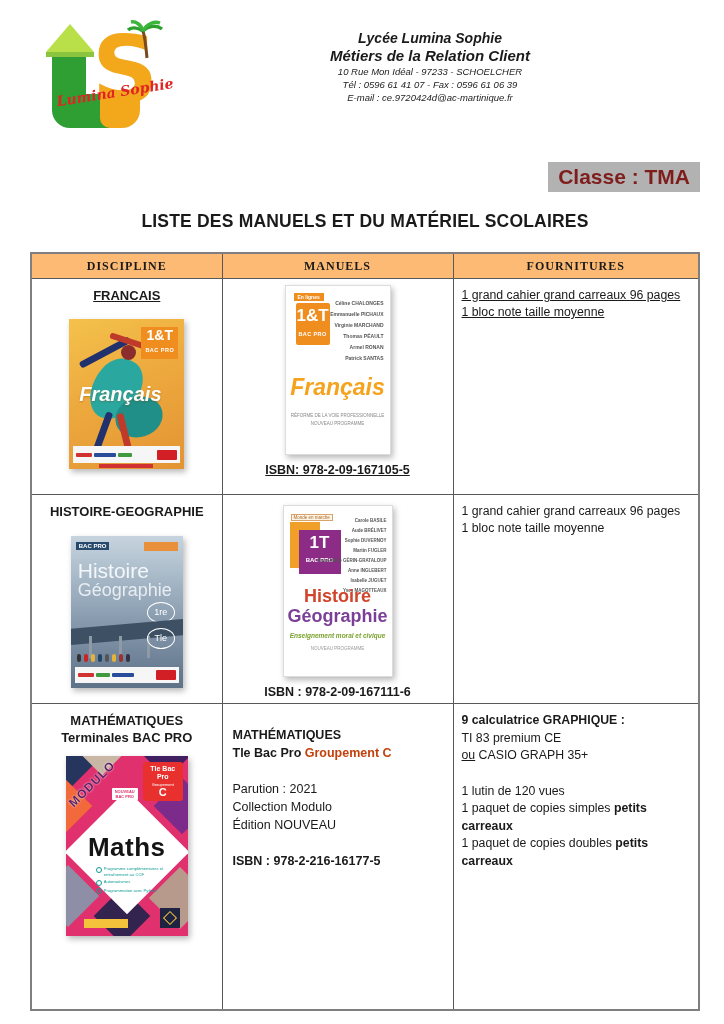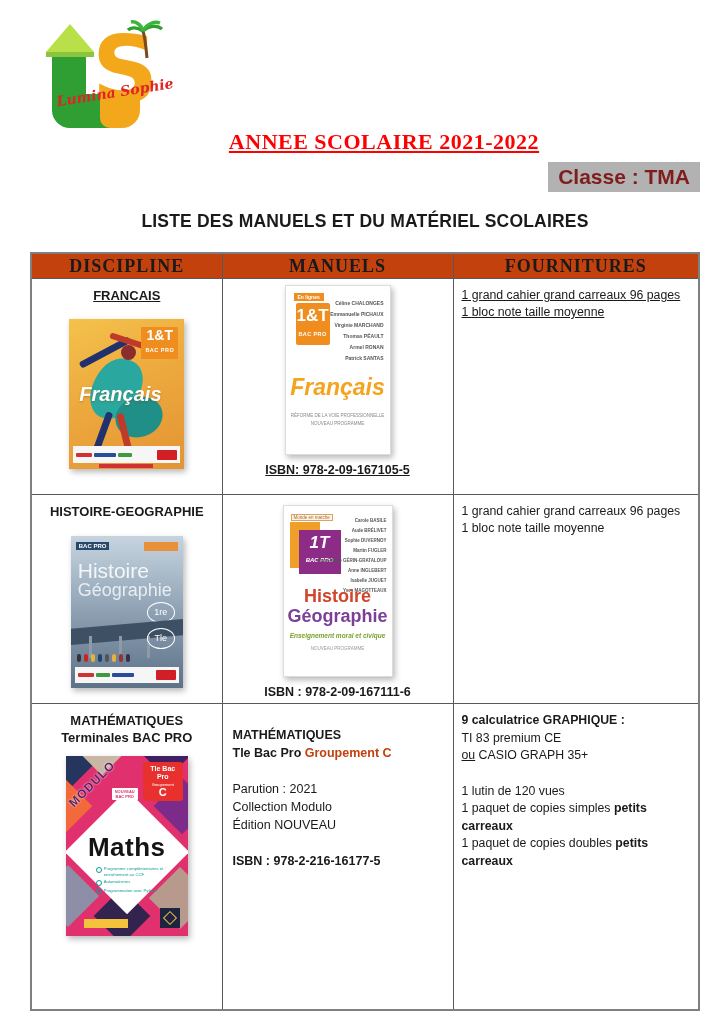--- a/index.html
+++ b/index.html
@@ -36,22 +36,22 @@
               color:#ff0000;text-decoration:underline;letter-spacing:0.5px;}
   .class-box{position:absolute;top:162px;right:24px;background:#b2b2b2;color:#7f1d1d;
              font-weight:bold;font-size:21px;padding:3px 10px;}
   .list-title{position:absolute;top:211px;left:30px;width:670px;text-align:center;
               font-weight:bold;font-size:17.5px;letter-spacing:0.2px;}
 
   
   table.main{position:absolute;top:252px;left:30px;width:668px;border-collapse:collapse;
              table-layout:fixed;border:2px solid #7f7f7f;}
   th,td{border:1px solid #595959;vertical-align:top;padding:0;}
-  th{background:#c2410c;font-family:"Liberation Serif",serif;font-weight:bold;
-     font-size:18px;letter-spacing:1px;height:24px;vertical-align:middle;}
+  th{background:#fdba74;font-family:"Liberation Serif",serif;font-weight:bold;
+     font-size:12px;letter-spacing:1px;height:24px;vertical-align:middle;}
   td{font-size:12.3px;}
   .disc-cell{text-align:center;padding-top:8px;}
   .disc-title{font-weight:bold;font-size:13px;line-height:17px;}
   .man-cell{text-align:center;padding-top:6px;}
   .fou-cell{padding:8px 8px 0 8px;line-height:17px;}
   .fou-line{margin:0;}
   .isbn{font-weight:bold;font-size:12.5px;margin-top:8px;text-align:center;}
 
   
   .cov{position:relative;margin:0 auto;box-shadow:2px 3px 6px rgba(0,0,0,0.28);overflow:hidden;}
@@ -115,21 +115,21 @@
   .pp{width:4px;height:8px;border-radius:2px;}
   .hg-band{position:absolute;left:4px;bottom:5px;right:4px;height:16px;background:#f6f6f6;
      display:flex;align-items:center;gap:2px;padding:0 3px;box-sizing:border-box;}
 
   
   .cov-hg-man{width:108px;height:170px;background:#ffffff;border:1px solid #dcdcdc;}
   .hgm-tab{position:absolute;top:8px;left:7px;font-size:4.5px;color:#b06a28;border:0.5px solid #d8a368;
      padding:0 2px;background:#fdf4e6;}
   .hgm-orange{position:absolute;top:16px;left:6px;width:30px;height:46px;background:#f0a029;}
   .hgm-purple{position:absolute;top:24px;left:15px;width:42px;height:44px;background:#8d2c86;
-     color:#fff;font-style:italic;}
+     color:#fff;}
   .hgm-purple .b1{font-size:17px;font-weight:bold;line-height:26px;}
   .hgm-purple .b2{font-size:6px;font-weight:bold;display:block;margin-top:1px;}
   .hgm-authors{position:absolute;top:10px;right:5px;text-align:right;font-size:4.5px;
      color:#555;line-height:10px;}
   .hgm-authors div{white-space:nowrap;font-weight:bold;}
   .hgm-title1{position:absolute;top:80px;left:0;width:100%;text-align:center;color:#d1452c;
      font-size:18px;font-weight:bold;}
   .hgm-title2{position:absolute;top:100px;left:0;width:100%;text-align:center;color:#7b3f98;
      font-size:18px;font-weight:bold;}
   .hgm-sub{position:absolute;top:126px;left:0;width:100%;text-align:center;color:#7aa22d;
@@ -196,22 +196,28 @@
     <svg class="logo-palm" viewBox="0 0 42 40">
       <path d="M21 38 C20 27 19 17 17 11" stroke="#7a4a1e" stroke-width="3" fill="none"></path>
       <path d="M17 11 C11 7 5 7 2 10" stroke="#2ea02e" stroke-width="3.4" fill="none"></path>
       <path d="M17 11 C23 5 31 5 36 9" stroke="#2ea02e" stroke-width="3.4" fill="none"></path>
       <path d="M17 11 C15 4 9 1 5 2" stroke="#3cb53c" stroke-width="3.4" fill="none"></path>
       <path d="M17 11 C21 3 29 1 34 3" stroke="#3cb53c" stroke-width="3.4" fill="none"></path>
     </svg>
     <div class="logo-script">Lumina Sophie</div>
   </div>
 
-
-  <div class="year-title">ANNEE SCOLAIRE 2021-2022</div>
+  <div class="school-info">
+    <div class="si-name">Lycée Lumina Sophie</div>
+    <div class="si-dept">Métiers de la Relation Client</div>
+    <div class="si-small">10 Rue Mon Idéal - 97233 - SCHOELCHER</div>
+    <div class="si-small">Tél : 0596 61 41 07 - Fax : 0596 61 06 39</div>
+    <div class="si-small">E-mail : ce.9720424d@ac-martinique.fr</div>
+  </div>
+
   <div class="class-box">Classe : TMA</div>
   <div class="list-title">LISTE DES MANUELS ET DU MATÉRIEL SCOLAIRES</div>
 
   <table class="main">
     <colgroup>
         <col style="width:191px">
         <col style="width:231px">
         <col style="width:246px">
       </colgroup>
     <thead>

